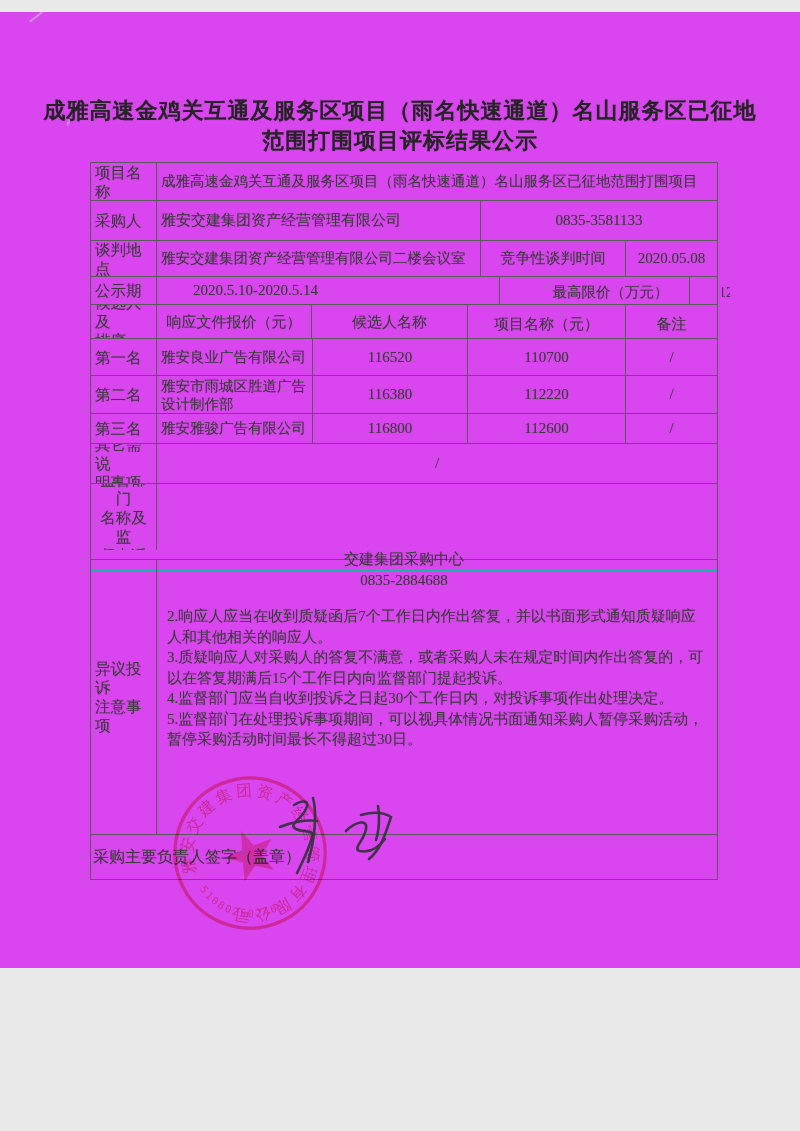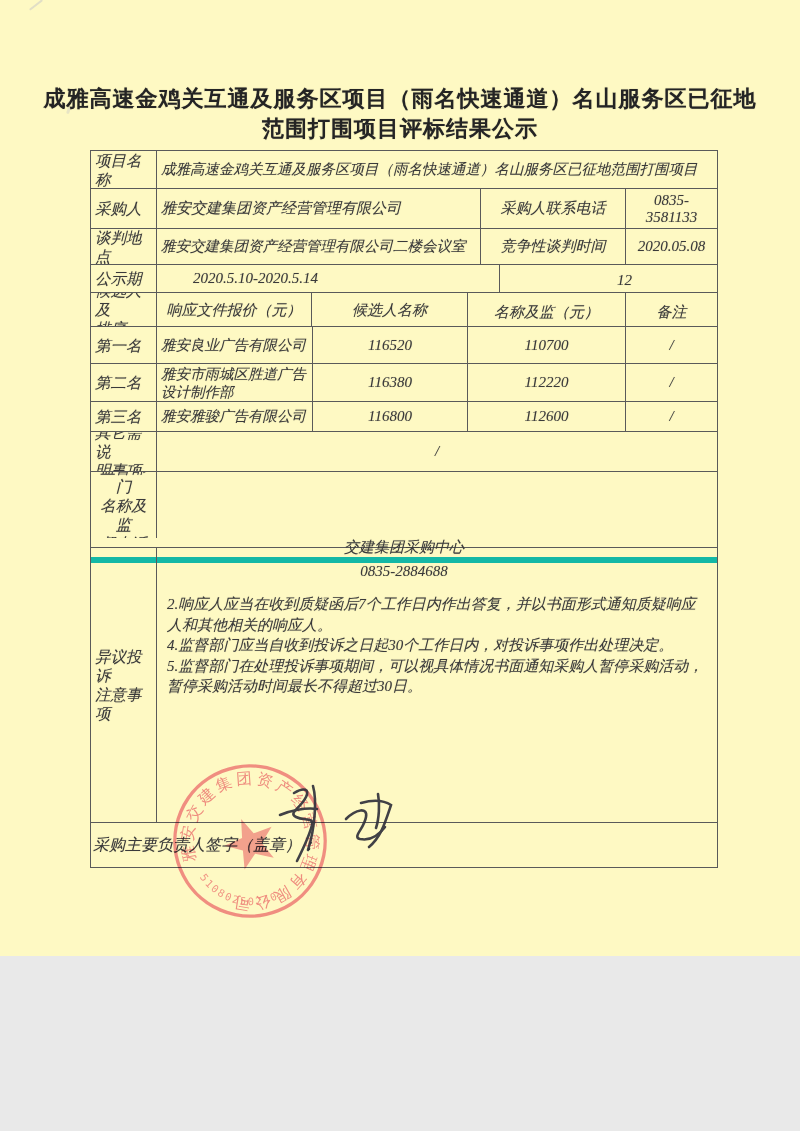--- a/index.html
+++ b/index.html
@@ -1,36 +1,36 @@
 <!DOCTYPE html>
 <html><head>
 <meta charset="utf-8">
 <style>
   html,body{margin:0;padding:0;background:#e9e9e9;}
   .page{
-    position:relative;width:800px;height:956px;margin:0 auto;
-    background:#fef9c3;overflow:hidden;
+    position:relative;width:800px;height:956px;margin:12px auto;
+    background:#d946ef;overflow:hidden;
     font-family:"Liberation Serif",serif;color:#3a3a3a;
   }
   
   .pen-mark{position:absolute;background:#c9c9c9;opacity:.55;border-radius:2px;}
   .mark1{left:28px;top:4px;width:16px;height:2px;transform:rotate(-38deg);}
   .mark2{left:67px;top:107px;width:3px;height:7px;transform:rotate(18deg);opacity:.4;}
 
   .title{
     position:absolute;left:0;top:84px;width:100%;
     text-align:center;font-family:"Liberation Sans",sans-serif;
     font-weight:700;font-size:22px;line-height:30px;color:#242424;
     letter-spacing:1px;text-shadow:0 0 1px rgba(40,40,40,.4);
   }
 
   .tbl{
     position:absolute;left:90px;top:150px;width:628px;
     border:1px solid #5a5a5a;box-sizing:border-box;
-    font-size:15px;text-shadow:0 0 1px rgba(70,70,70,.35);font-style:italic;
+    font-size:15px;text-shadow:0 0 1px rgba(70,70,70,.35);
   }
   .row{display:flex;border-bottom:1px solid #5a5a5a;box-sizing:border-box;}
   .row:last-child{border-bottom:none;}
   .c{
     display:flex;align-items:center;box-sizing:border-box;
     border-right:1px solid #5a5a5a;padding:2px 4px;overflow:hidden;
   }
   .c.last{border-right:none;flex:1;}
   .lab{width:66px;flex:0 0 66px;white-space:pre-line;line-height:19px;font-size:15.5px;}
   .ctr{justify-content:center;text-align:center;}
@@ -45,21 +45,21 @@
   .h38{height:38px;} .h40{height:40px;} .h36{height:36px;} .h28{height:28px;gap:32px;}
   .h34{height:34px;} .h37{height:37px;} .h30{height:30px;} .h76{height:76px;flex-direction:column;}
   .h275{height:275px;} .h44{height:44px;}
 
   .fs145{font-size:14.5px;}
   .hdr{line-height:18px;}
   .offset-down{padding-top:6px;}
 
   .sup-right{display:flex;flex-direction:column;flex:1;}
   .sup-sub{flex:1;display:flex;align-items:center;justify-content:center;
-    border-bottom:6px solid #14b8a6;box-sizing:border-box;}
+    border-bottom:3px solid #14b8a6;box-sizing:border-box;}
   .sup-sub:last-child{border-bottom:none;}
 
   .obj-label{align-items:center;}
   .obj-content{
     flex:1;display:block;border-right:none;
     padding:46px 8px 0 10px;font-size:15px;line-height:20.5px;
   }
   .obj-content p{margin:0;}
 
   .sig-row{align-items:center;}
@@ -84,43 +84,43 @@
   <div class="tbl">
 
     <div class="row h38">
       <div class="c lab">项目名称</div>
       <div class="c last fs145">成雅高速金鸡关互通及服务区项目（雨名快速通道）名山服务区已征地范围打围项目</div>
     </div>
 
     <div class="row h40">
       <div class="c lab">采购人</div>
       <div class="c w-val">雅安交建集团资产经营管理有限公司</div>
-      <div class="c w-lbl2 ctr">采购人联系电话</div>
       <div class="c last ctr">0835-3581133</div>
     </div>
 
     <div class="row h36">
       <div class="c lab">谈判地点</div>
       <div class="c w-val fs145">雅安交建集团资产经营管理有限公司二楼会议室</div>
       <div class="c w-lbl2 ctr">竞争性谈判时间</div>
       <div class="c last ctr">2020.05.08</div>
     </div>
 
     <div class="row h28">
       <div class="c lab">公示期</div>
       <div class="c w-date">2020.5.10-2020.5.14</div>
+      <div class="c w-limit ctr offset-down fs145">最高限价（万元）</div>
       <div class="c last ctr offset-down">12</div>
     </div>
 
     <div class="row h34 hdr">
       <div class="c lab">候选人及
 排序</div>
       <div class="c w-c3 ctr">响应文件报价（元）</div>
       <div class="c w-name ctr">候选人名称</div>
-      <div class="c w-c4 ctr offset-down">名称及监（元）</div>
+      <div class="c w-c4 ctr offset-down">项目名称（元）</div>
       <div class="c last ctr offset-down">备注</div>
     </div>
 
     <div class="row h37">
       <div class="c lab">第一名</div>
       <div class="c w-name fs145">雅安良业广告有限公司</div>
       <div class="c w-c3 ctr">116520</div>
       <div class="c w-c4 ctr">110700</div>
       <div class="c last ctr">/</div>
     </div>
@@ -155,20 +155,21 @@
         <div class="sup-sub">交建集团采购中心</div>
         <div class="sup-sub">0835-2884688</div>
       </div>
     </div>
 
     <div class="row h275">
       <div class="c lab obj-label">异议投诉
 注意事项</div>
       <div class="c obj-content">
         <p>2.响应人应当在收到质疑函后7个工作日内作出答复，并以书面形式通知质疑响应人和其他相关的响应人。</p>
+        <p>3.质疑响应人对采购人的答复不满意，或者采购人未在规定时间内作出答复的，可以在答复期满后15个工作日内向监督部门提起投诉。</p>
         <p>4.监督部门应当自收到投诉之日起30个工作日内，对投诉事项作出处理决定。</p>
         <p>5.监督部门在处理投诉事项期间，可以视具体情况书面通知采购人暂停采购活动，暂停采购活动时间最长不得超过30日。</p>
       </div>
     </div>
 
     <div class="row h44 sig-row">
       <span class="sig-label">采购主要负责人签字（盖章）：</span>
     </div>
 
   </div>

